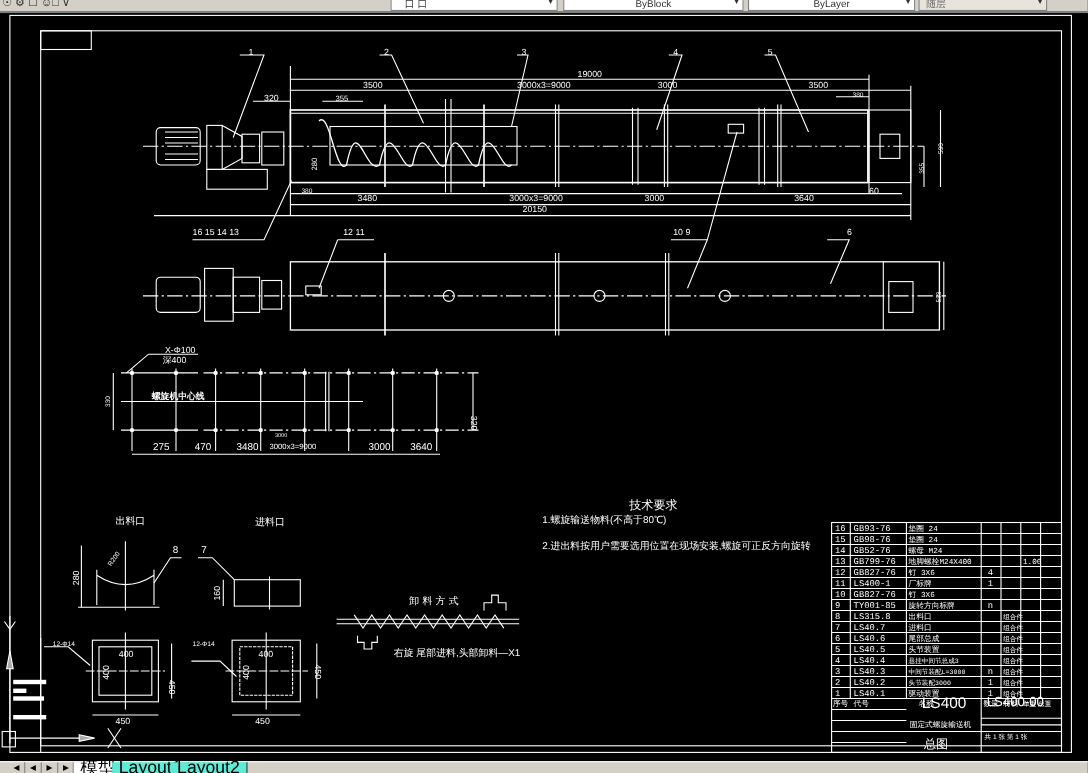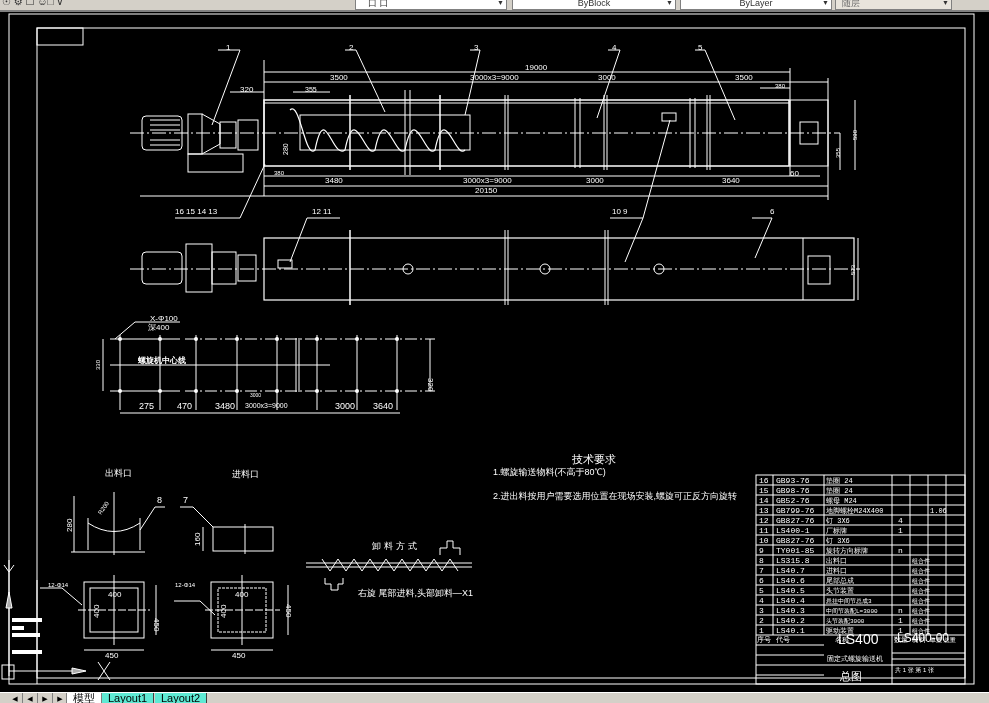--- a/index.html
+++ b/index.html
@@ -8,21 +8,21 @@
   .tb-icons{position:absolute;left:2px;top:-4px;font-size:10px;color:#333;white-space:nowrap;}
   .tb-combo{position:absolute;top:-3px;height:11px;background:#fff;border:1px solid #808080;font-size:9px;color:#333;line-height:10px;overflow:hidden;}
   .tb-combo .arrow{position:absolute;right:2px;top:0;font-size:7px;}
   .tb-combo .val{position:absolute;left:50%;transform:translateX(-50%);}
   .canvas{position:absolute;left:0;top:12px;width:989px;height:680px;background:#000;}
   svg{position:absolute;left:0;top:0;}
   .txt{fill:#fff;font-family:"Liberation Sans",sans-serif;}
   .mono{fill:#fff;font-family:"Liberation Mono",monospace;}
   .tabbar{position:absolute;left:0;top:692px;width:989px;height:11px;background:#d4d0c8;border-top:1px solid #fff;font-size:10px;color:#000;}
   .tabnav{position:absolute;top:0;width:14px;height:11px;border-right:1px solid #808080;font-size:7px;text-align:center;line-height:11px;}
-  .tab{position:absolute;top:0;height:11px;line-height:11px;padding:0 6px;font-size:11px;font-family:"Liberation Sans",sans-serif;}
+  .tab{position:absolute;top:0;height:11px;line-height:11px;padding:0 6px;font-size:16px;font-family:"Liberation Sans",sans-serif;}
   .tab.active{background:#fff;border-left:1px solid #808080;border-right:1px solid #808080;}
   .tab.inactive{background:#5eead4;border-right:1px solid #404040;}
 </style>
 </head>
 <body>
 
 <div class="toolbar">
   <div class="tb-icons">☉ ⚙ ☐ ☺□ ∨</div>
   <div class="tb-combo" style="left:355px;width:150px;">
     <span class="val" style="left:12px;transform:none;">口 口</span>

